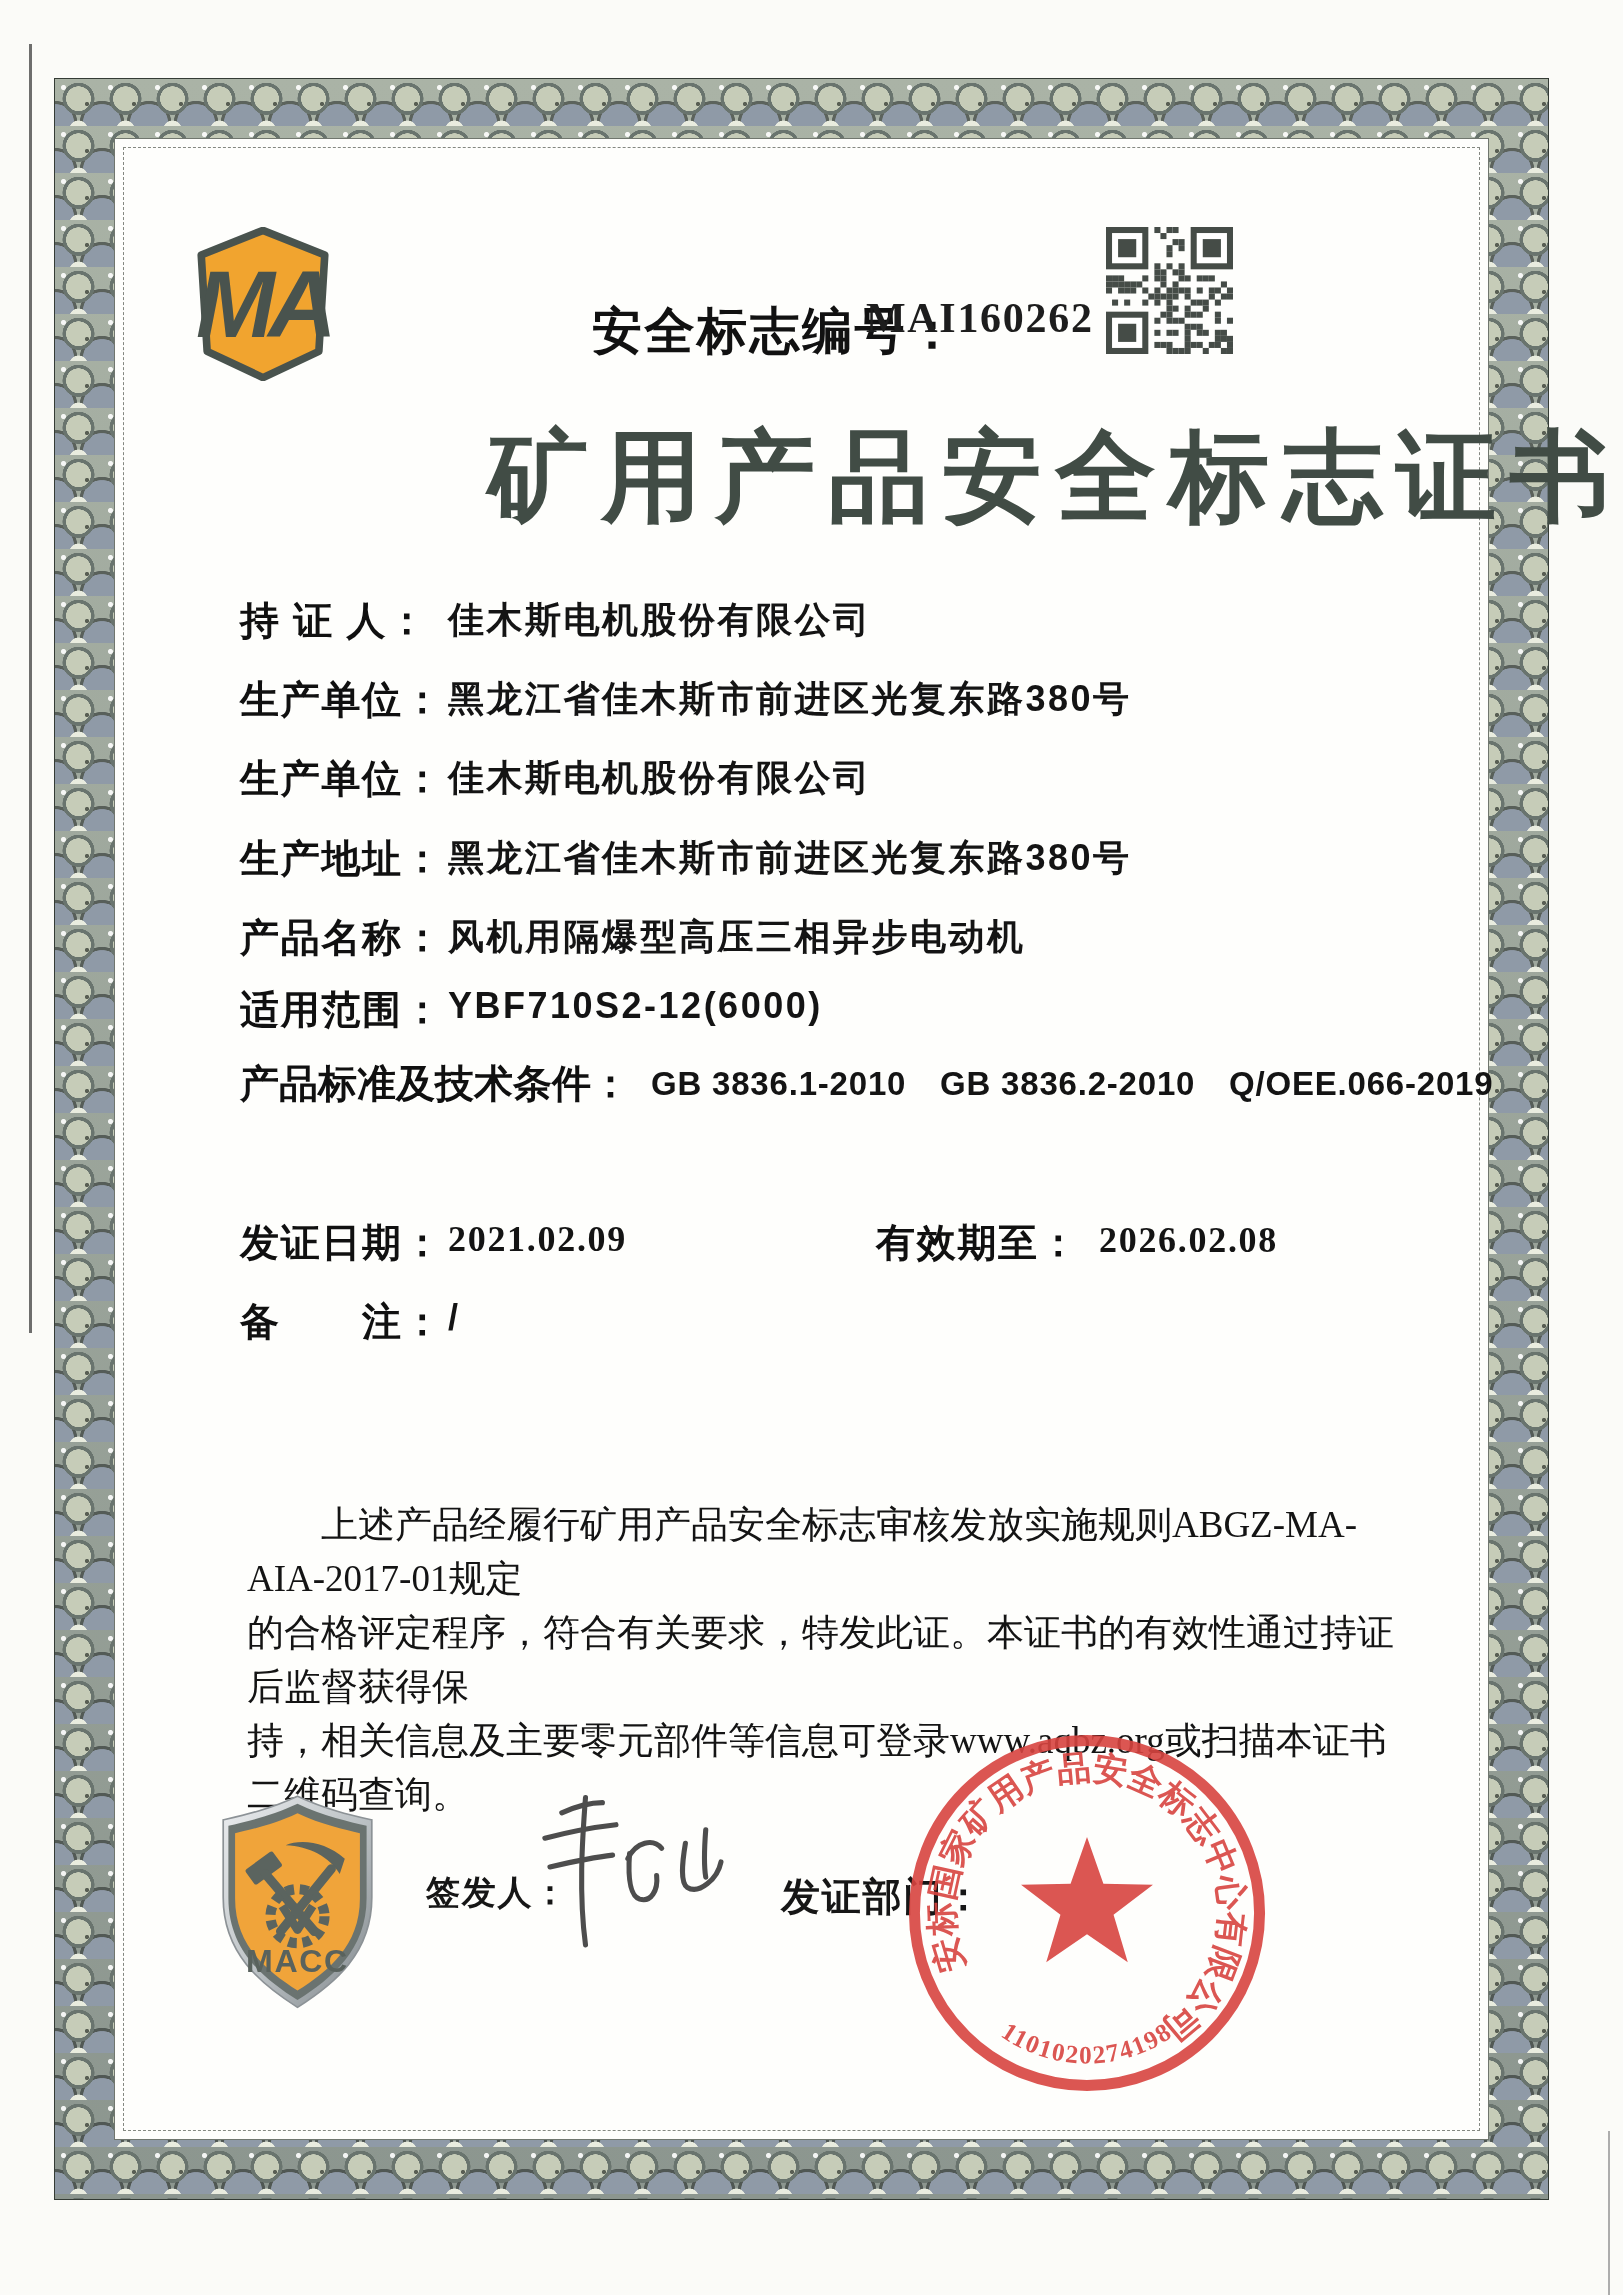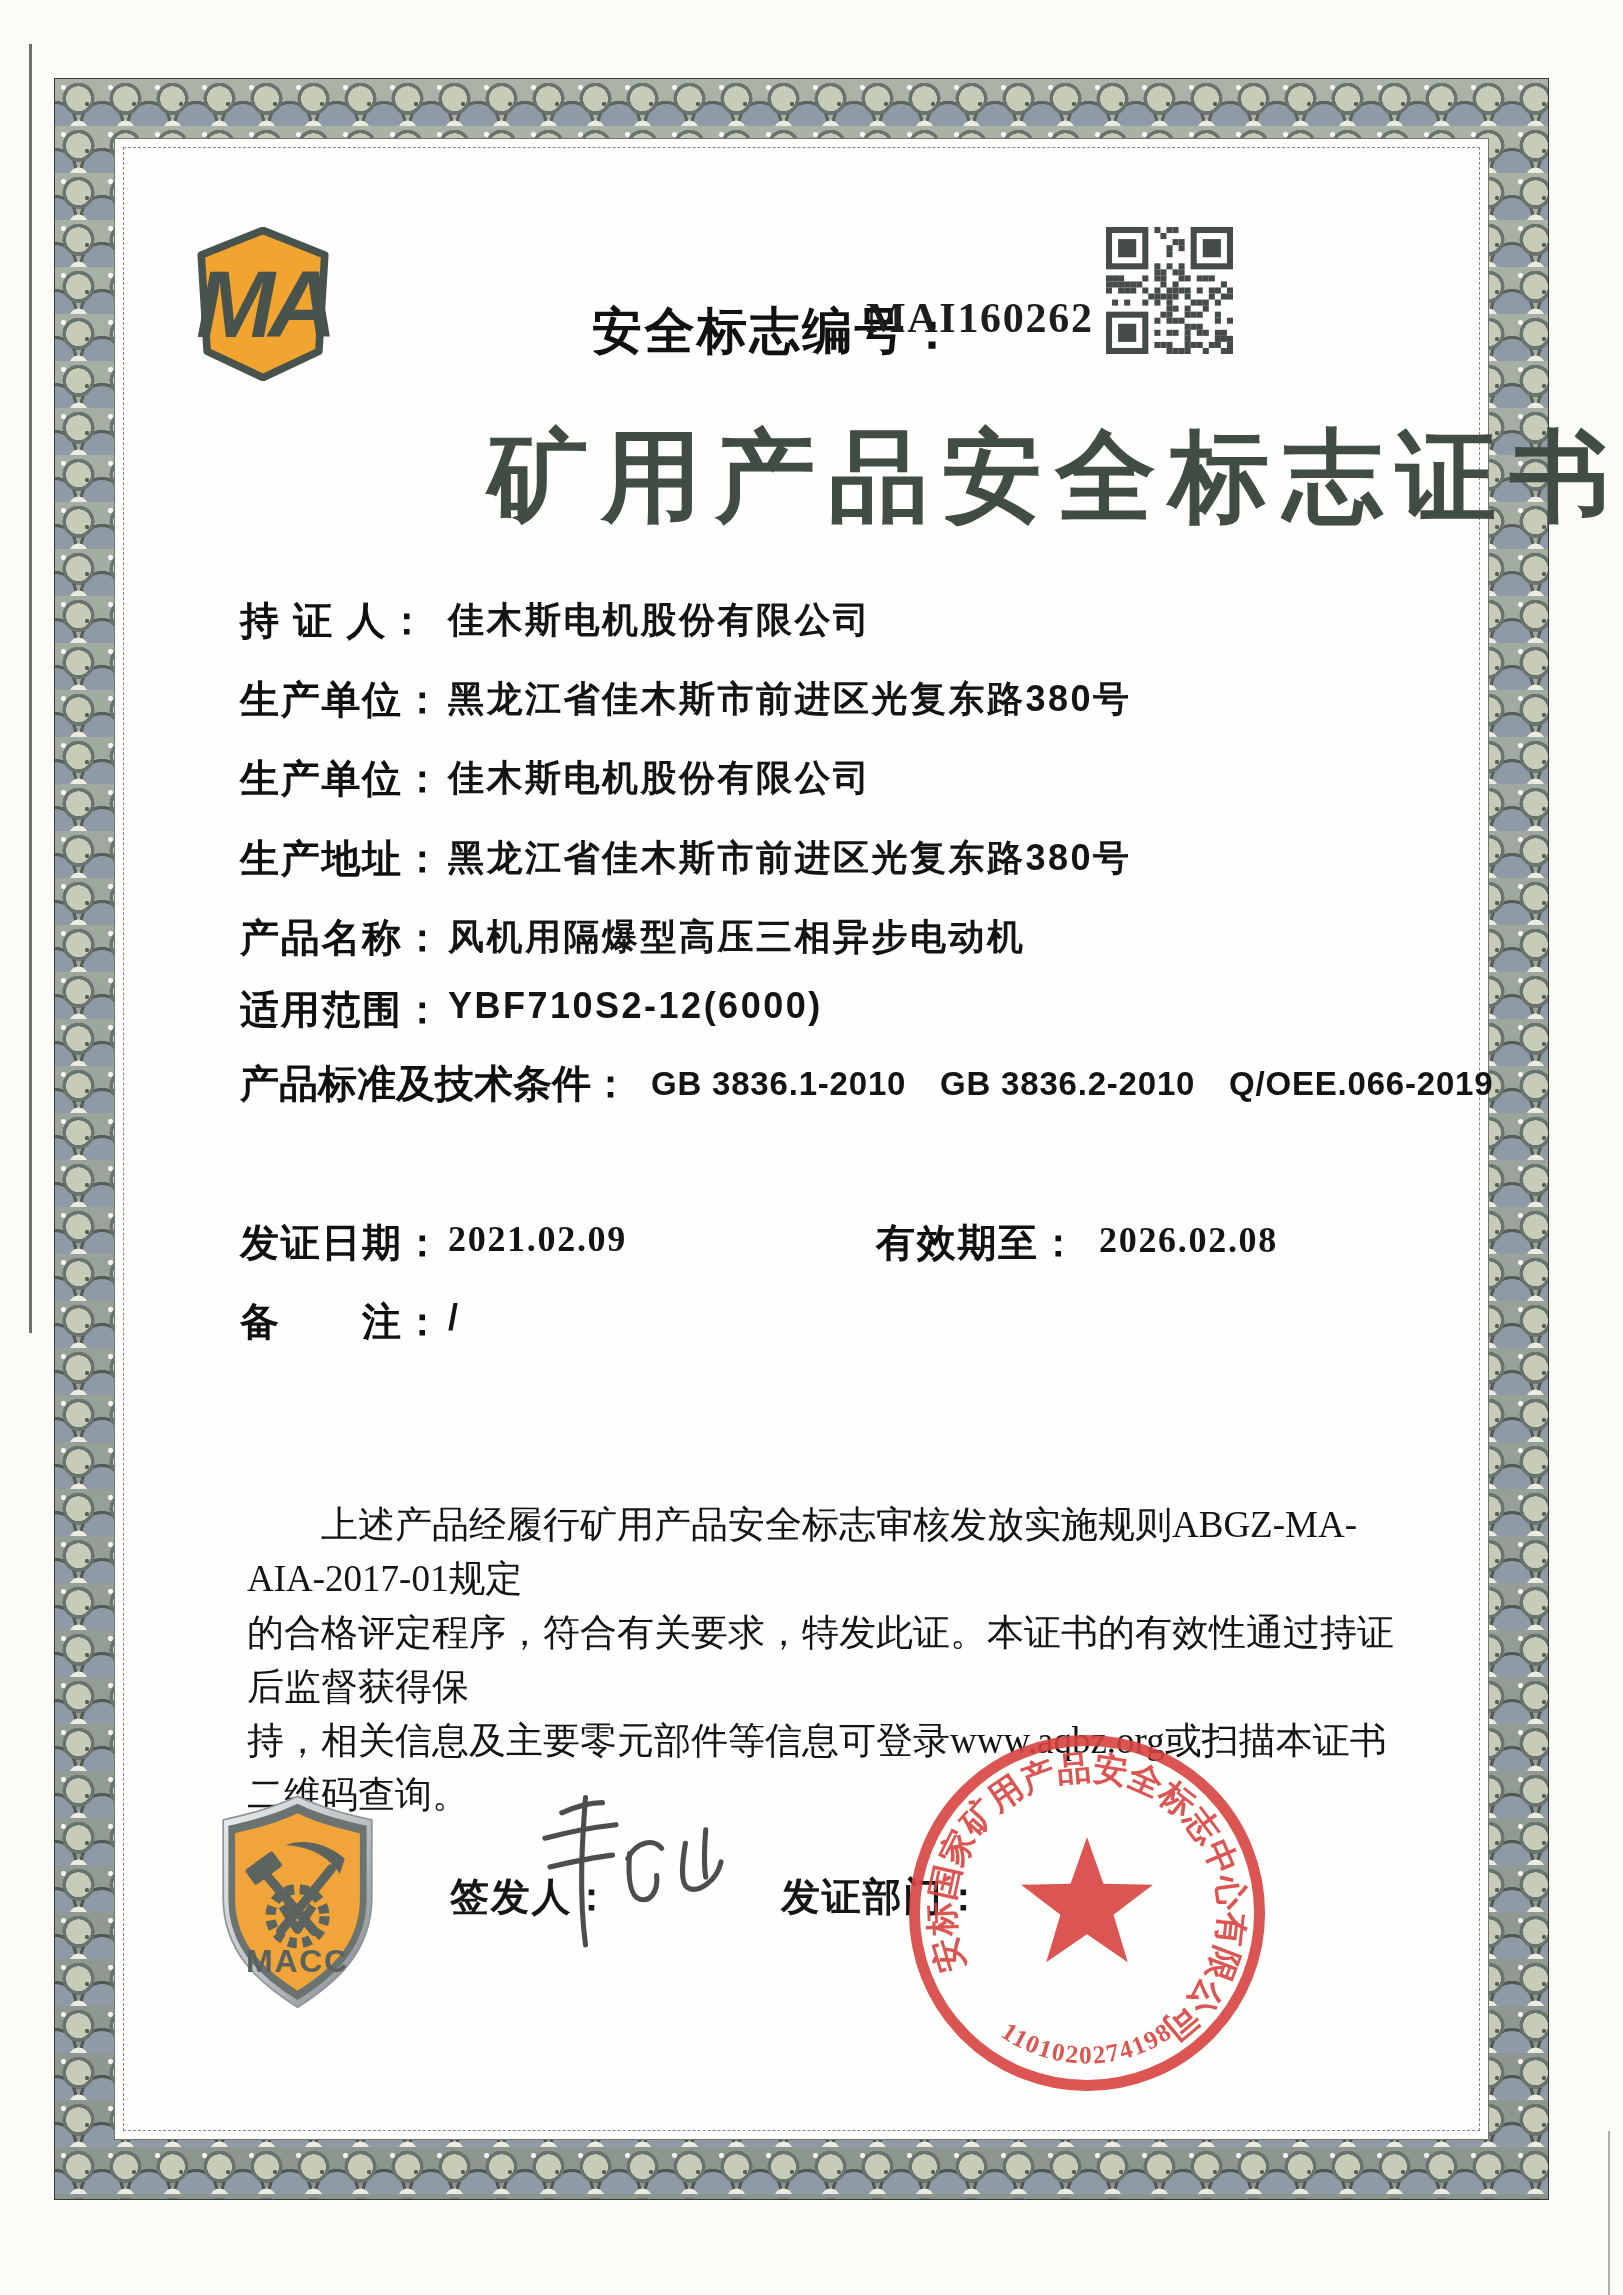--- a/index.html
+++ b/index.html
@@ -43,21 +43,21 @@
   .serifval .fval{font-family:"Liberation Serif",serif;letter-spacing:1.7px;}
   .l2{position:absolute;left:636px;top:0;width:auto;}
   .v2{position:absolute;left:859px;top:1.7px;font-family:"Liberation Serif",serif;letter-spacing:1.7px;}
   
   .para{left:247px;top:1498px;width:1157px;font-family:"Liberation Serif",serif;
         font-size:37px;line-height:54px;color:#141414;font-weight:500;}
   .para p{margin:0;}
   .para p.first{text-indent:74px;}
   
   .macc{left:208px;top:1791px;}
-  .issuer-label{left:450px;top:1870px;font-size:39px;font-weight:700;letter-spacing:1.7px;}
+  .issuer-label{left:426px;top:1870px;font-size:34px;font-weight:700;letter-spacing:1.7px;}
   .dept-label{left:781px;top:1870px;font-size:39px;font-weight:700;letter-spacing:1.7px;}
   .sig{left:511px;top:1789px;}
   .stamp{left:884px;top:1710px;opacity:.9;}
 </style>
 </head>
 <body>
 
 <div class="page">
 
   <div class="frame">

